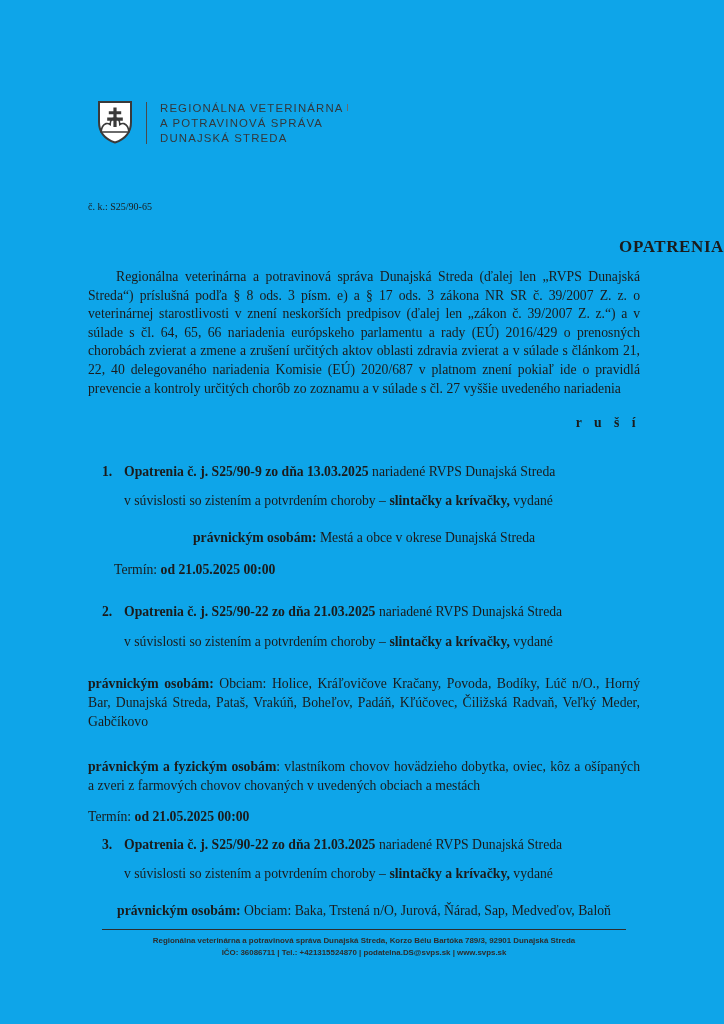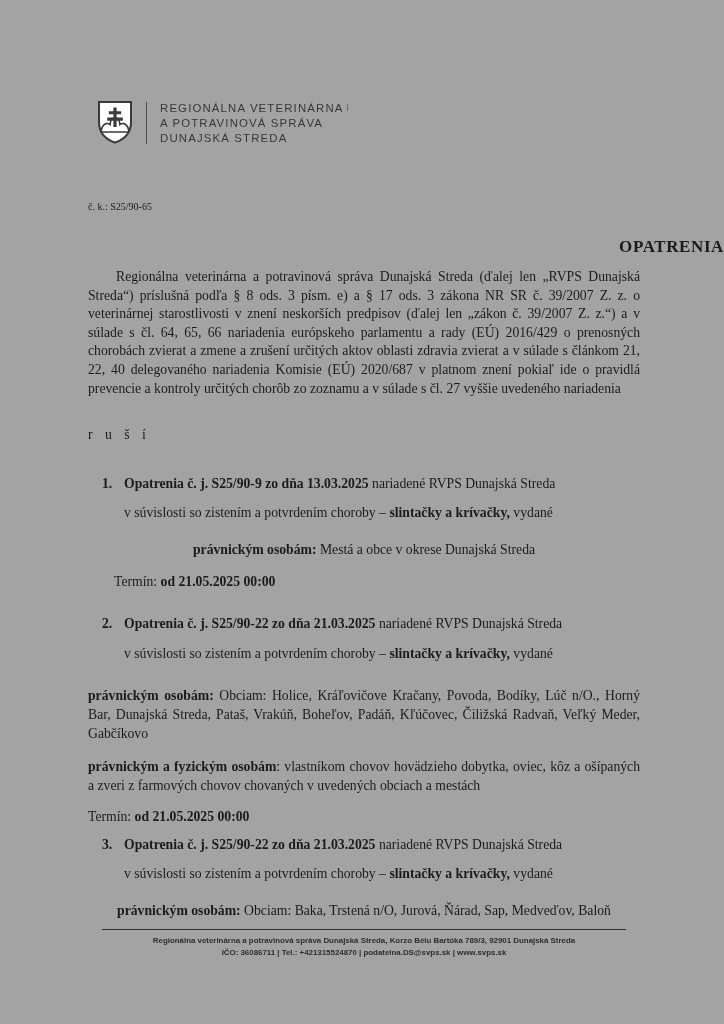--- a/index.html
+++ b/index.html
@@ -5,21 +5,21 @@
   html, body {
     margin: 0;
     padding: 0;
     background: #ffffff;
   }
   .page {
     position: relative;
     width: 724px;
     height: 1024px;
     margin: 0 auto;
-    background: #a3a3a3;
+    background: #0ea5e9;
     overflow: hidden;
     font-family: "Liberation Serif", "DejaVu Serif", serif;
     color: #1b1b1b;
   }
 
   
   .letterhead {
     position: absolute;
     left: 97px;
     top: 100px;
@@ -90,23 +90,23 @@
     width: 552px;
     font-size: 13.7px;
     line-height: 18.6px;
     text-align: justify;
     text-justify: inter-word;
   }
 
   .preamble { text-indent: 28px; }
 
   .rusi {
-    margin-top: 28px;
-    text-align: left;
-    font-weight: normal;
+    margin-top: 16px;
+    text-align: right;
+    font-weight: bold;
     letter-spacing: 4.5px;
     font-size: 13.7px;
   }
 
   
   .item {
     position: relative;
     padding-left: 36px;
     text-align: justify;
   }
@@ -224,21 +224,21 @@
     </div>
 
     <div class="sp-1"></div>
 
     <div class="addressee" style="text-align:justify;margin-top:6px;">
       <b>právnickým osobám:</b><span> Obciam: Holice, Kráľovičove Kračany, Povoda, Bodíky, Lúč n/O., Horný Bar, Dunajská Streda, Pataš, Vrakúň, Boheľov, Padáň, Kľúčovec, Čiližská Radvaň, Veľký Meder, Gabčíkovo</span>
     </div>
 
     <div class="sp-6"></div>
 
-    <div class="addressee" style="text-align:justify;">
+    <div class="addressee" style="text-align:justify;margin-top:12px;">
       <b>právnickým a fyzickým osobám</b><span>: vlastníkom chovov hovädzieho dobytka, oviec, kôz a ošípaných a zveri z farmových chovov chovaných v uvedených obciach a mestách</span>
     </div>
 
     <div class="sp-2"></div>
 
     <div class="term-flush">
       <span>Termín: </span><b>od 21.05.2025 00:00</b>
     </div>
 
     <div class="sp-4"></div>

